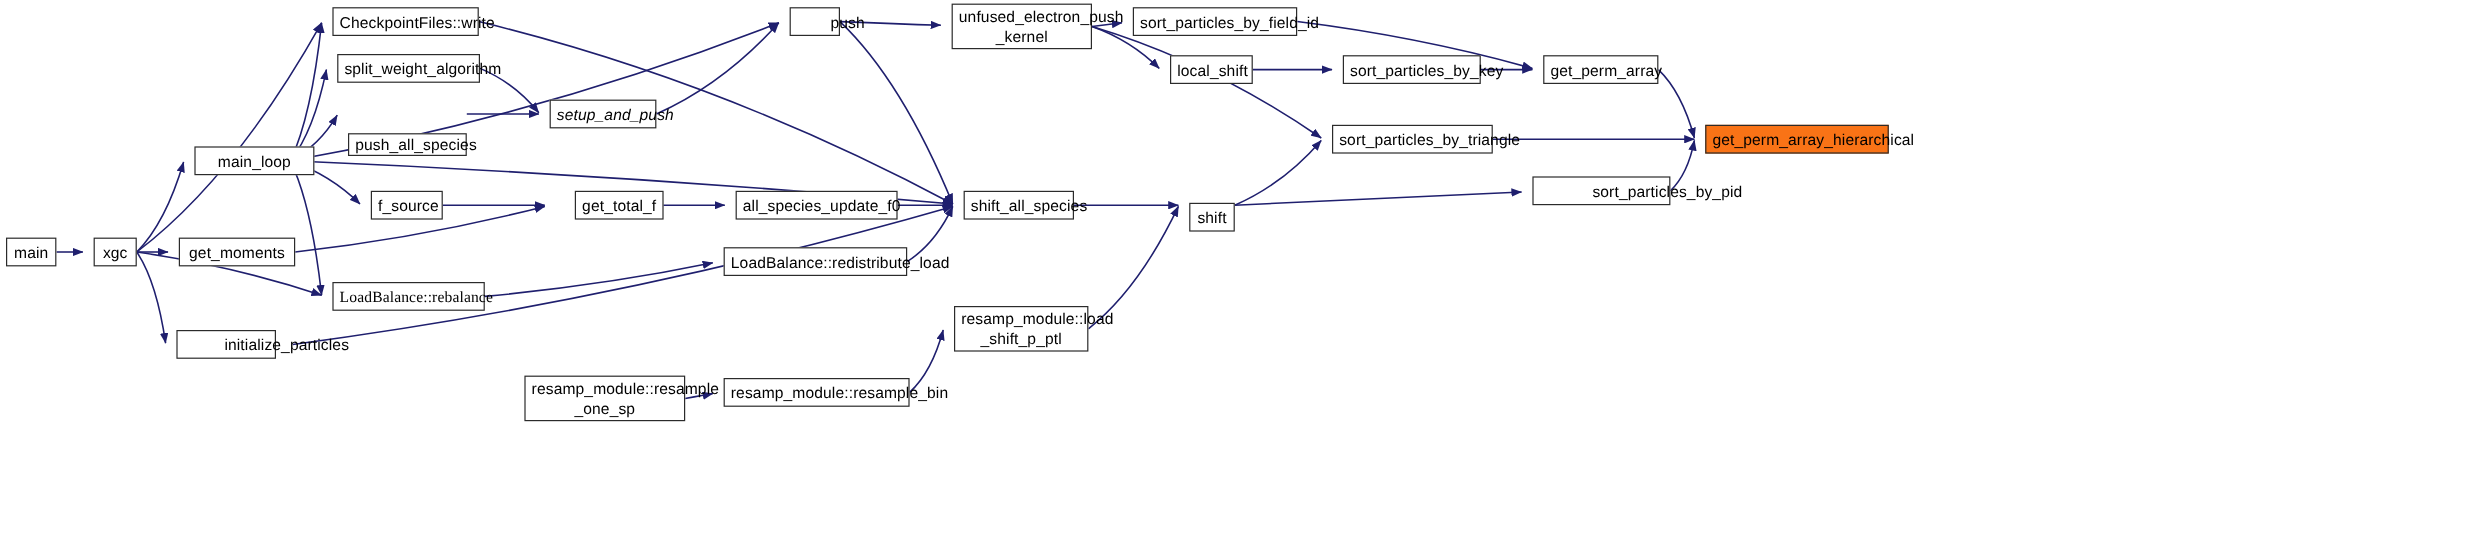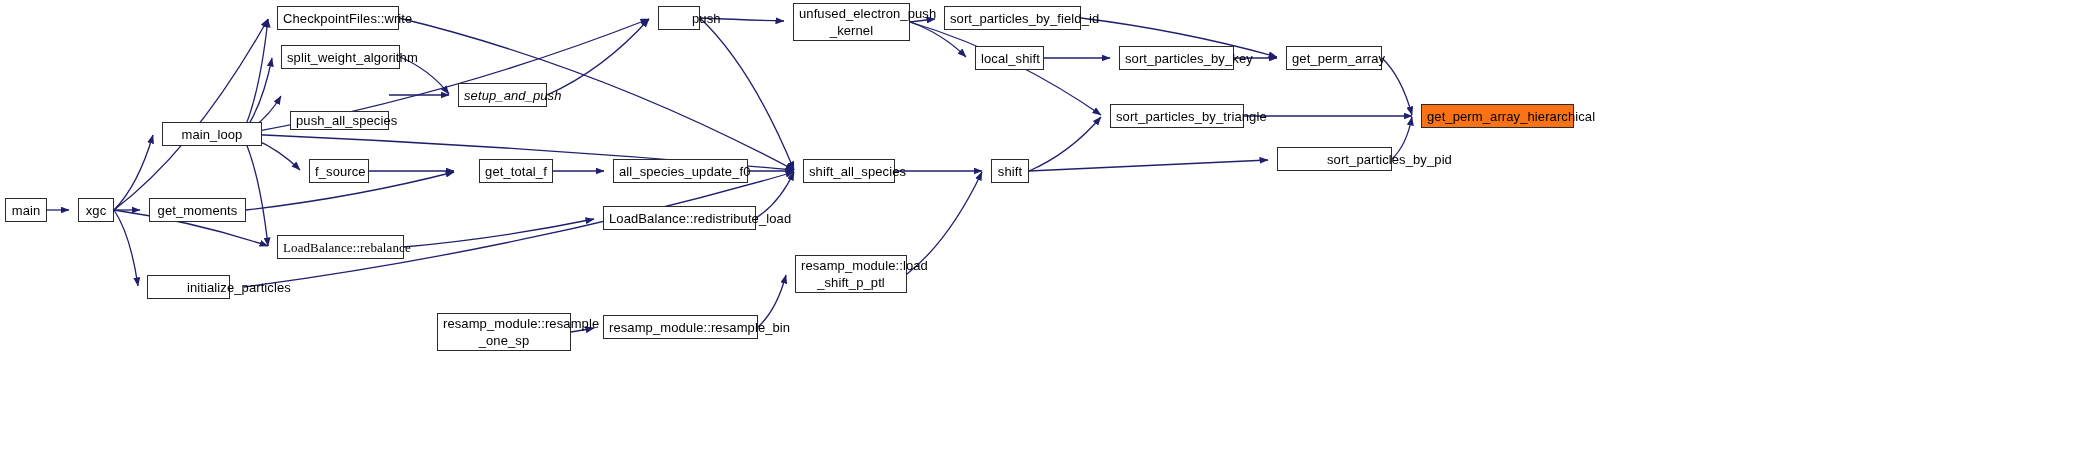--- a/index.html
+++ b/index.html
@@ -120,21 +120,21 @@
 _one_sp</span></div>
       <div class="node" style="left: 613px; top: 159px; width: 135px; height: 24px;"><span class="node-label">all_species_update_f0</span></div>
       <div class="node" style="left: 603px; top: 206px; width: 153px; height: 24px;"><span class="node-label">LoadBalance::redistribute_load</span></div>
       <div class="node" style="left: 603px; top: 315px; width: 155px; height: 24px;"><span class="node-label">resamp_module::resample_bin</span></div>
       <div class="node" style="left: 658px; top: 6px; width: 42px; height: 24px; padding-left: 28px;"><span class="node-label">push</span></div>
       <div class="node" style="left: 803px; top: 159px; width: 92px; height: 24px;"><span class="node-label">shift_all_species</span></div>
       <div class="node" style="left: 795px; top: 255px; width: 112px; height: 38px;"><span class="node-label">resamp_module::load
 _shift_p_ptl</span></div>
       <div class="node" style="left: 793px; top: 3px; width: 117px; height: 38px;"><span class="node-label">unfused_electron_push
 _kernel</span></div>
-      <div class="node" style="left: 991px; top: 159px; width: 38px; height: 24px;"><span class="node-label">shift</span></div>
+      <div class="node" style="left: 991px; top: 169px; width: 38px; height: 24px;"><span class="node-label">shift</span></div>
       <div class="node" style="left: 975px; top: 46px; width: 69px; height: 24px;"><span class="node-label">local_shift</span></div>
       <div class="node" style="left: 944px; top: 6px; width: 137px; height: 24px;"><span class="node-label">sort_particles_by_field_id</span></div>
       <div class="node" style="left: 1119px; top: 46px; width: 115px; height: 24px;"><span class="node-label">sort_particles_by_key</span></div>
       <div class="node" style="left: 1110px; top: 104px; width: 134px; height: 24px;"><span class="node-label">sort_particles_by_triangle</span></div>
       <div class="node" style="left: 1286px; top: 46px; width: 96px; height: 24px;"><span class="node-label">get_perm_array</span></div>
       <div class="node" style="left: 1277px; top: 147px; width: 115px; height: 24px; padding-left: 44px;"><span class="node-label">sort_particles_by_pid</span></div>
       <div class="node highlight" style="left: 1421px; top: 104px; width: 153px; height: 24px;"><span class="node-label">get_perm_array_hierarchical</span></div>
     </div>
 </div>
 

